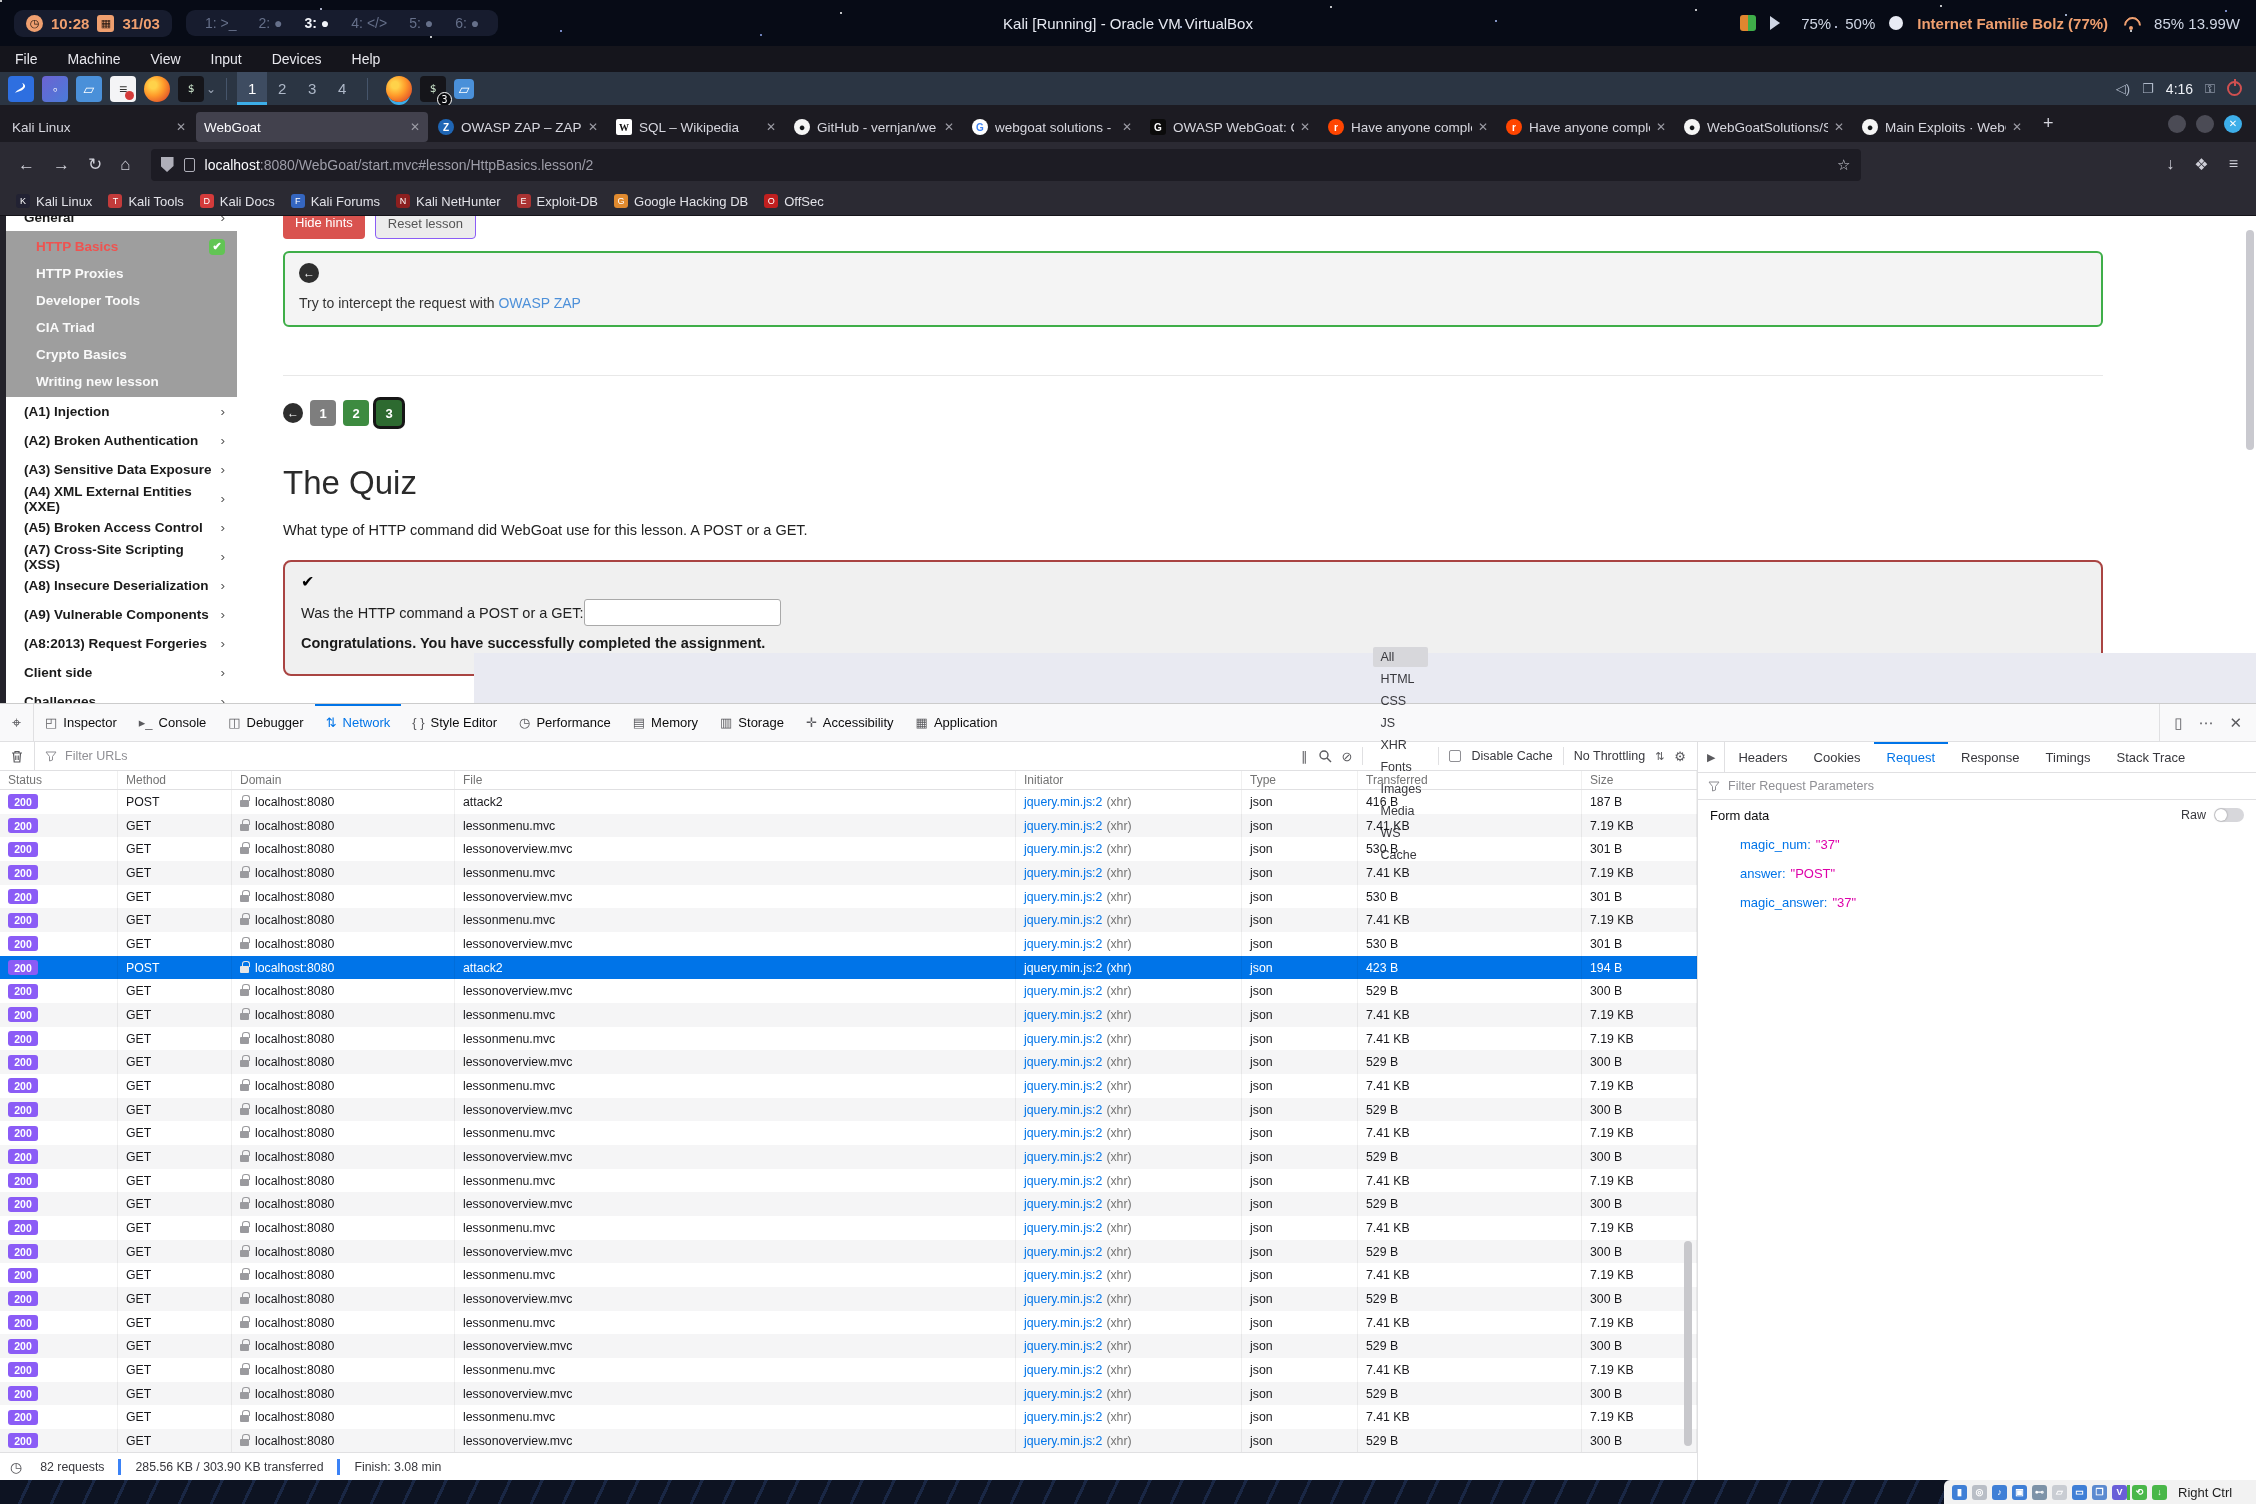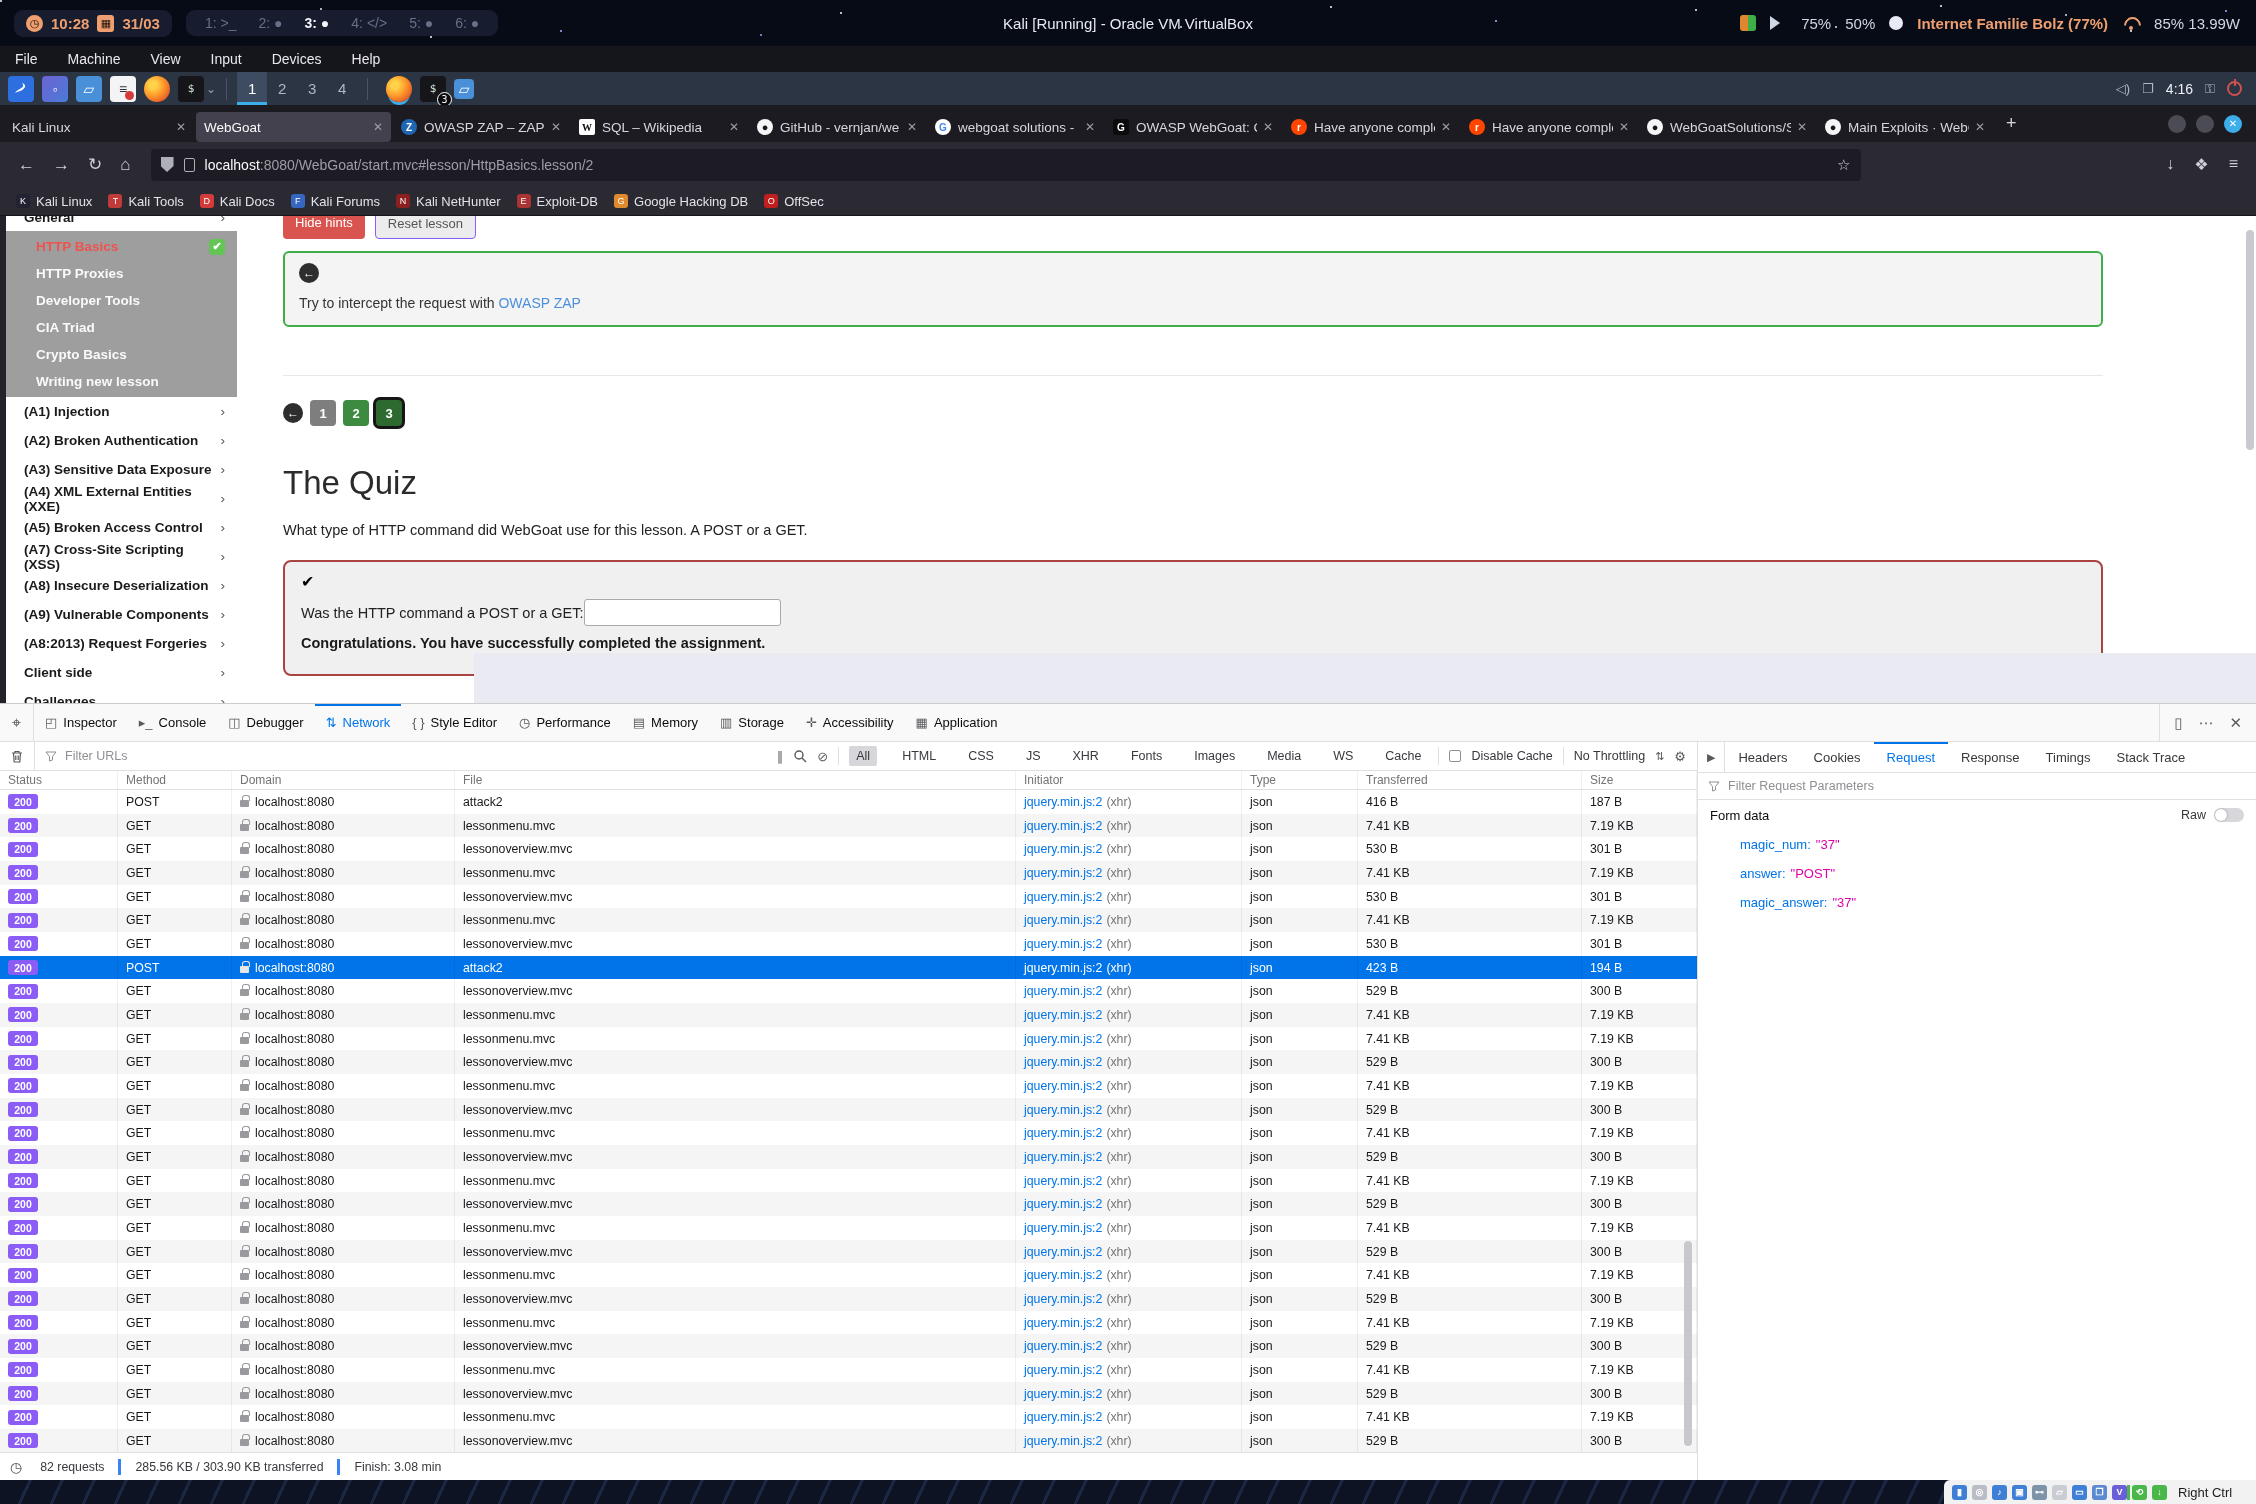--- a/index.html
+++ b/index.html
@@ -63,21 +63,21 @@
   .mini-ico { font-size:13px; color:#aeb8c8; }
   .pwr { width:15px; height:15px; border:2px solid #d05050; border-radius:50%; position:relative; }
   .pwr::after { content:""; position:absolute; left:50%; top:-4px; width:2px; height:7px; background:#d05050; transform:translateX(-50%); }
 
   
   #ff-tabs { position:absolute; left:0; top:105px; width:2256px; height:37px; background:#1c1b22;
     display:flex; align-items:flex-end; }
   .tab { width:176px; height:30px; margin:0 1px; border-radius:4px; display:flex; align-items:center;
     padding:0 8px; color:#d6d6de; font-size:13.5px; position:relative; }
   .tab.first { width:190px; margin-left:4px; }
-  .tab.active { background:#42414d; color:#fbfbfe; width:195px; }
+  .tab.active { background:#42414d; color:#fbfbfe; width:232px; }
   .tab .lbl { white-space:nowrap; overflow:hidden; flex:1; }
   .tab .x { color:#9d9da6; font-size:12px; margin-left:6px; }
   .fav { width:16px; height:16px; border-radius:50%; margin-right:7px; display:flex; align-items:center;
     justify-content:center; font-size:10px; font-weight:bold; flex:none; }
   .fav:empty { display:none; }
   .fav-zap .fav { background:#1f66b5; color:#fff; }
   .fav-wiki .fav { background:#fff; color:#111; border-radius:2px; font-family:"Liberation Serif",serif; }
   .fav-github .fav { background:#f5f5f5; color:#14171a; font-size:11px; }
   .fav-google .fav { background:#fff; color:#4285f4; }
   .fav-webgoat .fav { background:#0b0b0b; color:#fff; border-radius:3px; }
@@ -659,21 +659,21 @@
     <div id="dt-filter-right">
       <span>∥</span>
       <span>
         <svg width="14" height="14" viewBox="0 0 14 14">
             <circle cx="6" cy="6" r="4" stroke="#5a5a5e" stroke-width="1.4" fill="none"></circle>
             <path d="M9 9l4 4" stroke="#5a5a5e" stroke-width="1.4"></path>
           </svg>
       </span>
       <span>⊘</span>
       <span class="vsep"></span>
-      <span id="type-chips" style="display:flex;gap:18px;">
+      <span id="type-chips" style="display:flex;gap:2px;flex-direction:column;">
 
       <span class="chip active">All</span>
           <span class="chip">HTML</span>
           <span class="chip">CSS</span>
           <span class="chip">JS</span>
           <span class="chip">XHR</span>
           <span class="chip">Fonts</span>
           <span class="chip">Images</span>
           <span class="chip">Media</span>
           <span class="chip">WS</span>

